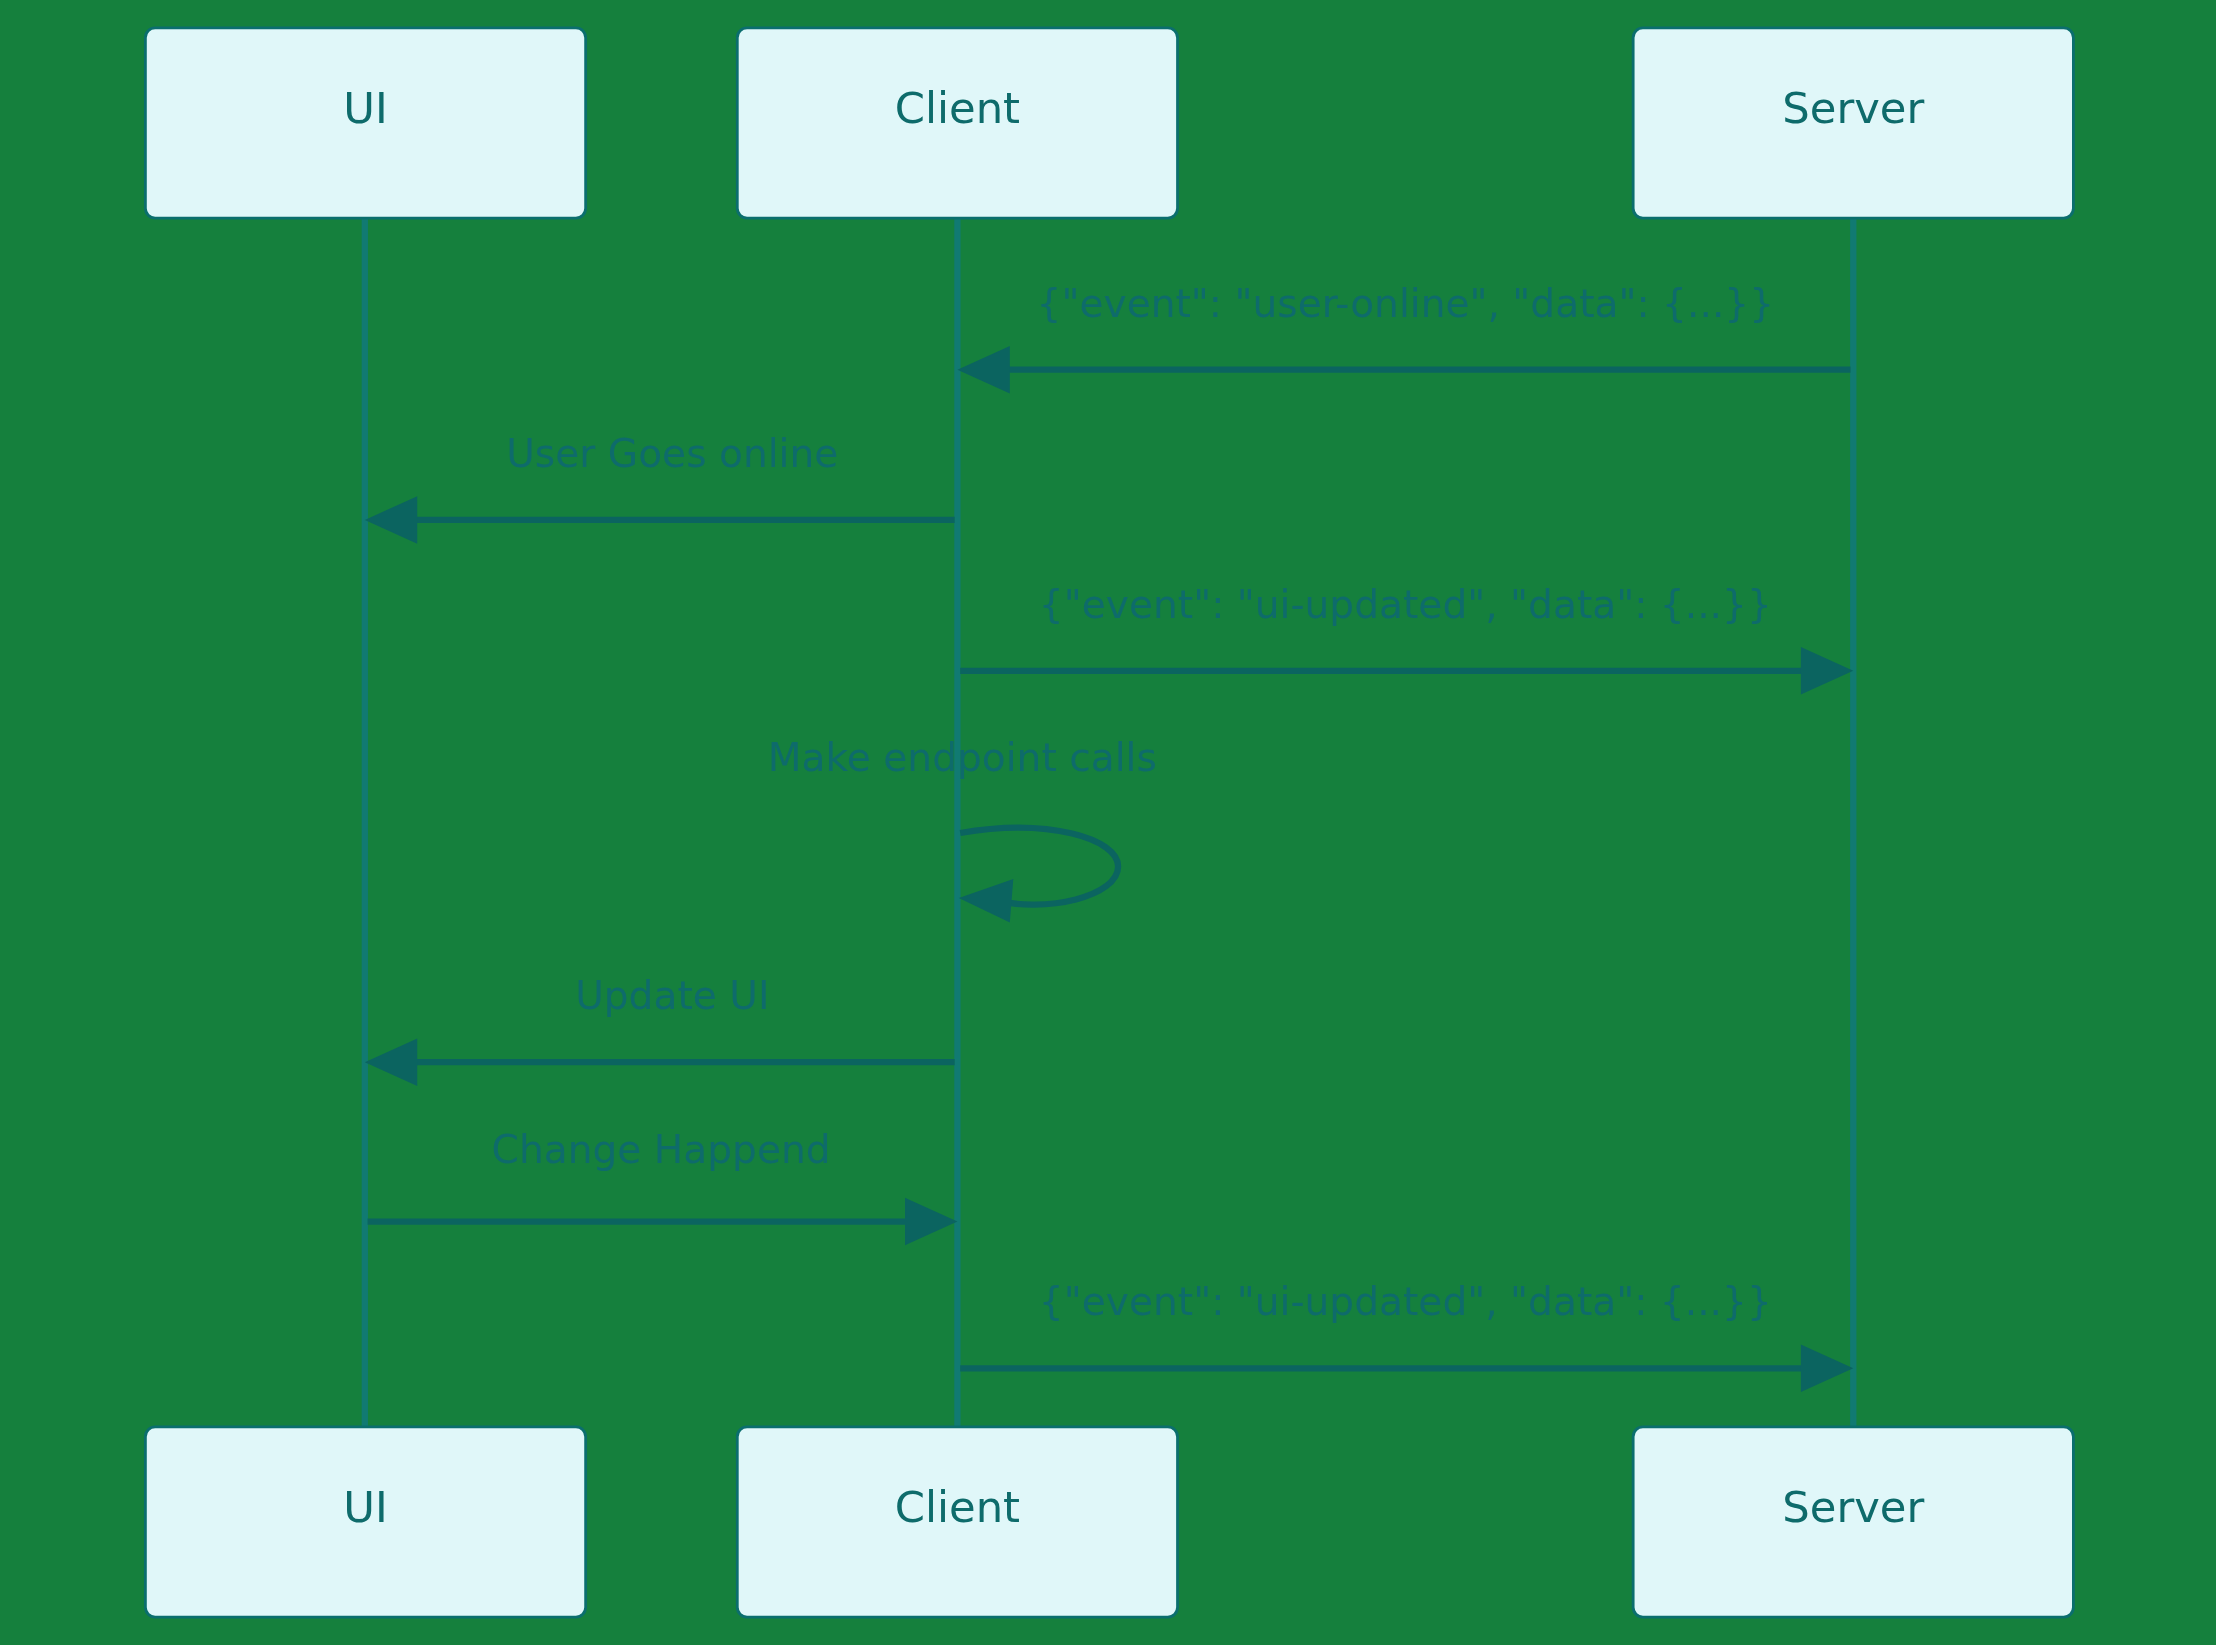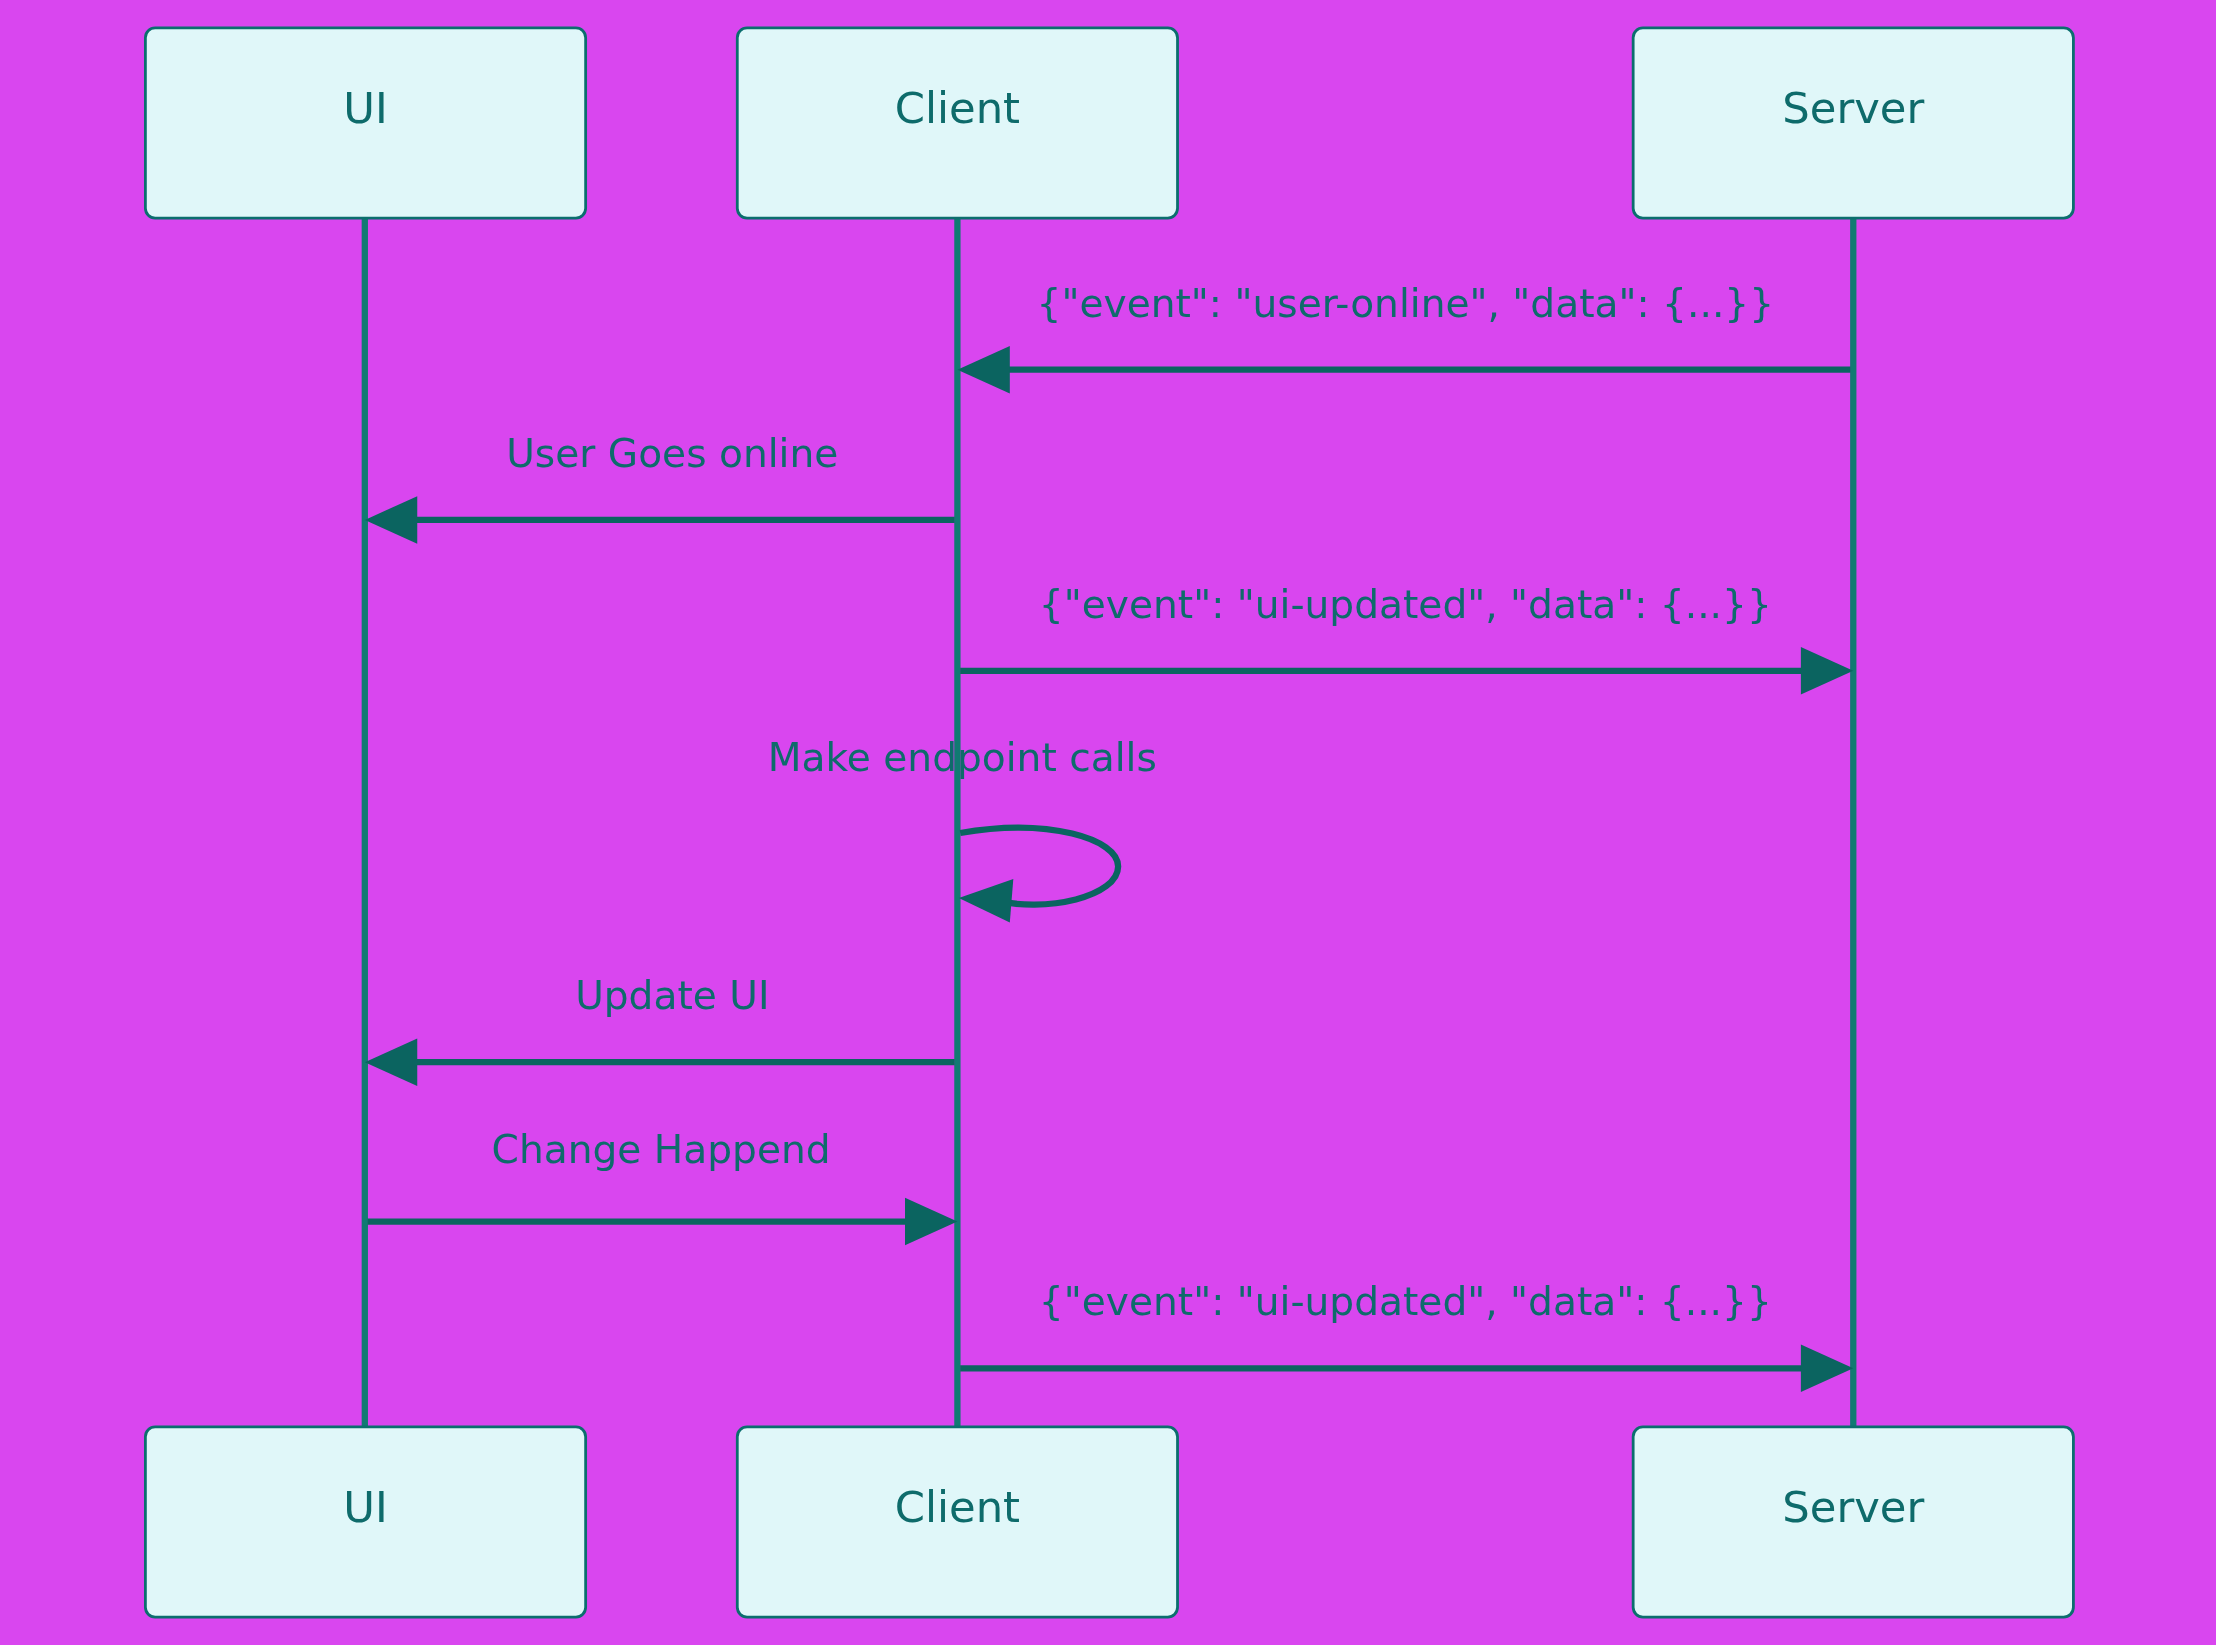--- a/index.html
+++ b/index.html
@@ -7,21 +7,21 @@
     padding: 0;
     background: #ffffff;
   }
   body {
     font-family: "DejaVu Sans", sans-serif;
   }
   #stage {
     position: relative;
     width: 2216px;
     height: 1645px;
-    background: #d946ef;
+    background: #15803d;
     overflow: hidden;
     text-decoration: underline;
   }
   #diagram-svg {
     position: absolute;
     left: 0;
     top: 0;
     width: 2216px;
     height: 1645px;
   }

